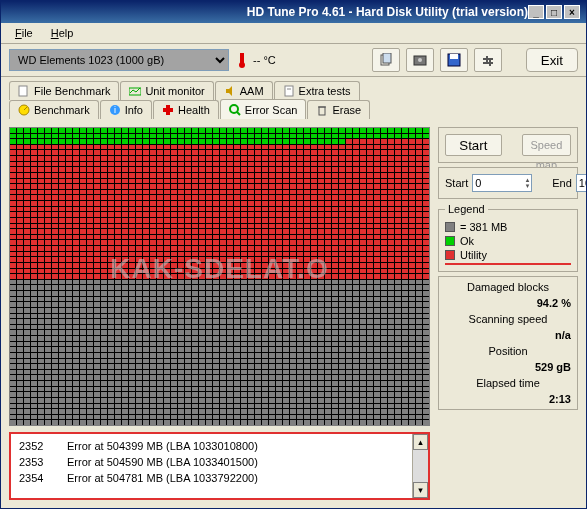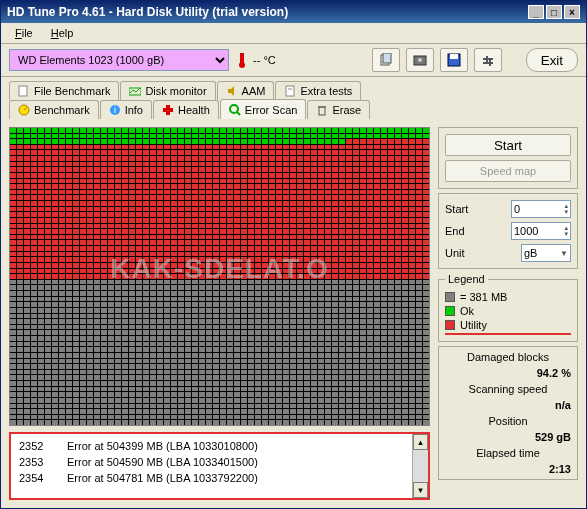--- a/index.html
+++ b/index.html
@@ -1,27 +1,27 @@
 <!DOCTYPE html>
 <html><head>
 <meta charset="utf-8">
 <style>
   * { box-sizing: border-box; }
   body { margin: 0; padding: 0; font-family: Tahoma, Arial, sans-serif; font-size: 11px; background: #fff; }
   .window { width: 587px; height: 509px; background: #ece9d8; border: 1px solid #0a246a; display: flex; flex-direction: column; }
-  .titlebar { background: linear-gradient(to bottom, #0a246a, #3a6ea5); color: #fff; padding: 4px 6px; display: flex; align-items: center; justify-content: space-between; font-weight: bold; font-size: 12px; }
+  .titlebar { background: linear-gradient(to bottom, #0a246a, #3a6ea5); color: #fff; padding: 4px 6px; display: flex; align-items: center; justify-content: flex-end; font-weight: bold; font-size: 12px; }
   .titlebar .wincontrols { display: flex; gap: 2px; }
   .titlebar .wincontrols span { width: 16px; height: 14px; background: #c0c0c0; border: 1px solid #fff; color: #000; display: inline-flex; align-items: center; justify-content: center; font-size: 10px; font-weight: bold; cursor: pointer; }
   .menubar { display: flex; gap: 2px; padding: 2px 6px; background: #ece9d8; border-bottom: 1px solid #aca899; }
   .menubar span { padding: 2px 8px; cursor: pointer; }
   .menubar span u { text-decoration: underline; }
   .toolbar { display: flex; align-items: center; padding: 4px 8px; gap: 6px; border-bottom: 1px solid #aca899; background: #ece9d8; }
-  .select { height: 22px; border: 1px solid #7f9db9; background: #f0abfc; font-size: 11px; padding: 2px 4px; }
+  .select { height: 22px; border: 1px solid #7f9db9; background: #a3a3a3; font-size: 11px; padding: 2px 4px; }
   .iconbtn { width: 28px; height: 24px; border: 1px solid #aca899; background: #f5f4ea; display: inline-flex; align-items: center; justify-content: center; cursor: pointer; border-radius: 2px; }
-  .btn { height: 24px; padding: 0 14px; border: 1px solid #aca899; background: #f5f4ea; cursor: pointer; border-radius: 11px; }
+  .btn { height: 24px; padding: 0 14px; border: 1px solid #aca899; background: #f5f4ea; cursor: pointer; border-radius: 4px; }
   .temp { display: flex; align-items: center; gap: 4px; }
   .tabs { display: flex; flex-wrap: wrap; padding: 4px 8px 0 8px; background: #ece9d8; }
   .tab { display: flex; align-items: center; gap: 4px; padding: 3px 8px; border: 1px solid #aca899; border-bottom: none; background: #ece9d8; margin-right: 1px; cursor: pointer; border-top-left-radius: 3px; border-top-right-radius: 3px; font-size: 11px; white-space: nowrap; }
   .tab.active { background: #f5f4ea; font-weight: normal; margin-top: -1px; padding-top:4px; }
   .tab .ticon { width: 12px; height: 12px; }
   .content { flex: 1; display: flex; padding: 8px; background: #ece9d8; gap: 8px; overflow: hidden; }
   .leftcol { flex: 1; display: flex; flex-direction: column; gap: 6px; min-width: 0; }
   .grid { flex: 1; border: 1px solid #808080; position: relative; background: #000; overflow: hidden; }
   .gridblock { position: absolute; display: grid; grid-template-columns: repeat(60, 1fr); grid-template-rows: repeat(53, 1fr); width: 100%; height: 100%; gap: 1px; background: #000; }
   .cell { width: 100%; height: 100%; }
@@ -29,21 +29,21 @@
   .cell.r { background: #e03030; }
   .cell.b { background: #808080; }
   .watermark { position: absolute; top: 50%; left: 50%; transform: translate(-50%, -75%); font-size: 28px; font-weight: bold; color: rgba(200,200,200,0.55); letter-spacing: 1px; pointer-events: none; white-space: nowrap; }
   .errorbox { height: 68px; border: 2px solid #e03030; background: #fff; display: flex; justify-content: flex-end; }
   .errorlist { flex: 1; padding: 4px 8px; font-size: 11px; line-height: 16px; overflow: hidden; }
   .errorlist .row span:first-child { display: inline-block; width: 48px; }
   .scrollbar { width: 16px; background: #ece9d8; border-left: 1px solid #aca899; display: flex; flex-direction: column; }
   .scrollbar .sbtn { height: 16px; border: 1px solid #808080; background: #ece9d8; display: flex; align-items: center; justify-content: center; cursor: pointer; font-size: 9px; }
   .scrollbar .track { flex: 1; background: #ddd; }
   .rightcol { width: 140px; display: flex; flex-direction: column; gap: 4px; }
-  .panel { border: 1px solid #aca899; background: #ece9d8; padding: 6px; display: flex; flex-direction: column; gap: 4px; }
+  .panel { border: 1px solid #aca899; background: #ece9d8; padding: 6px; display: flex; flex-direction: row; gap: 20px; }
   .btn2 { width: 100%; height: 22px; border: 1px solid #aca899; background: #f5f4ea; cursor: pointer; border-radius: 2px; text-align: center; line-height: 20px; }
   .btn2.disabled { color: #999; cursor: default; }
   .chkrow { display: flex; align-items: center; gap: 4px; }
   .fieldrow { display: flex; align-items: center; justify-content: space-between; gap: 4px; }
   .numbox { width: 60px; height: 18px; border: 1px solid #7f9db9; background: #fff; display: flex; align-items: center; justify-content: space-between; padding: 0 2px; }
   .spin { display:flex; flex-direction: column; }
   .spin span { font-size: 7px; line-height: 6px; cursor:pointer; color:#555;}
   fieldset { border: 1px solid #aca899; padding: 4px 6px 6px 6px; margin: 0; }
   fieldset legend { font-size: 11px; padding: 0 3px; }
   .legendrow { display: flex; align-items: center; gap: 5px; margin-top: 2px; }
@@ -118,21 +118,21 @@
         <svg class="ticon">
           <rect x="1" y="1" width="8" height="10" fill="#fff" stroke="#888"></rect>
         </svg>
         <span>File Benchmark</span>
       </div>
     <div class="tab">
         <svg class="ticon">
           <rect x="0" y="3" width="12" height="7" fill="none" stroke="#0a0"></rect>
           <polyline points="1,8 4,5 7,7 11,3" fill="none" stroke="#0a0"></polyline>
         </svg>
-        <span>Disk monitor</span>
+        <span>Unit monitor</span>
       </div>
     <div class="tab">
         <svg class="ticon">
           <path d="M2 4 L5 4 L8 1 L8 11 L5 8 L2 8 Z" fill="#c90"></path>
         </svg>
         <span>AAM</span>
       </div>
     <div class="tab">
         <svg class="ticon">
           <rect x="2" y="1" width="8" height="10" fill="#fff" stroke="#888"></rect>

